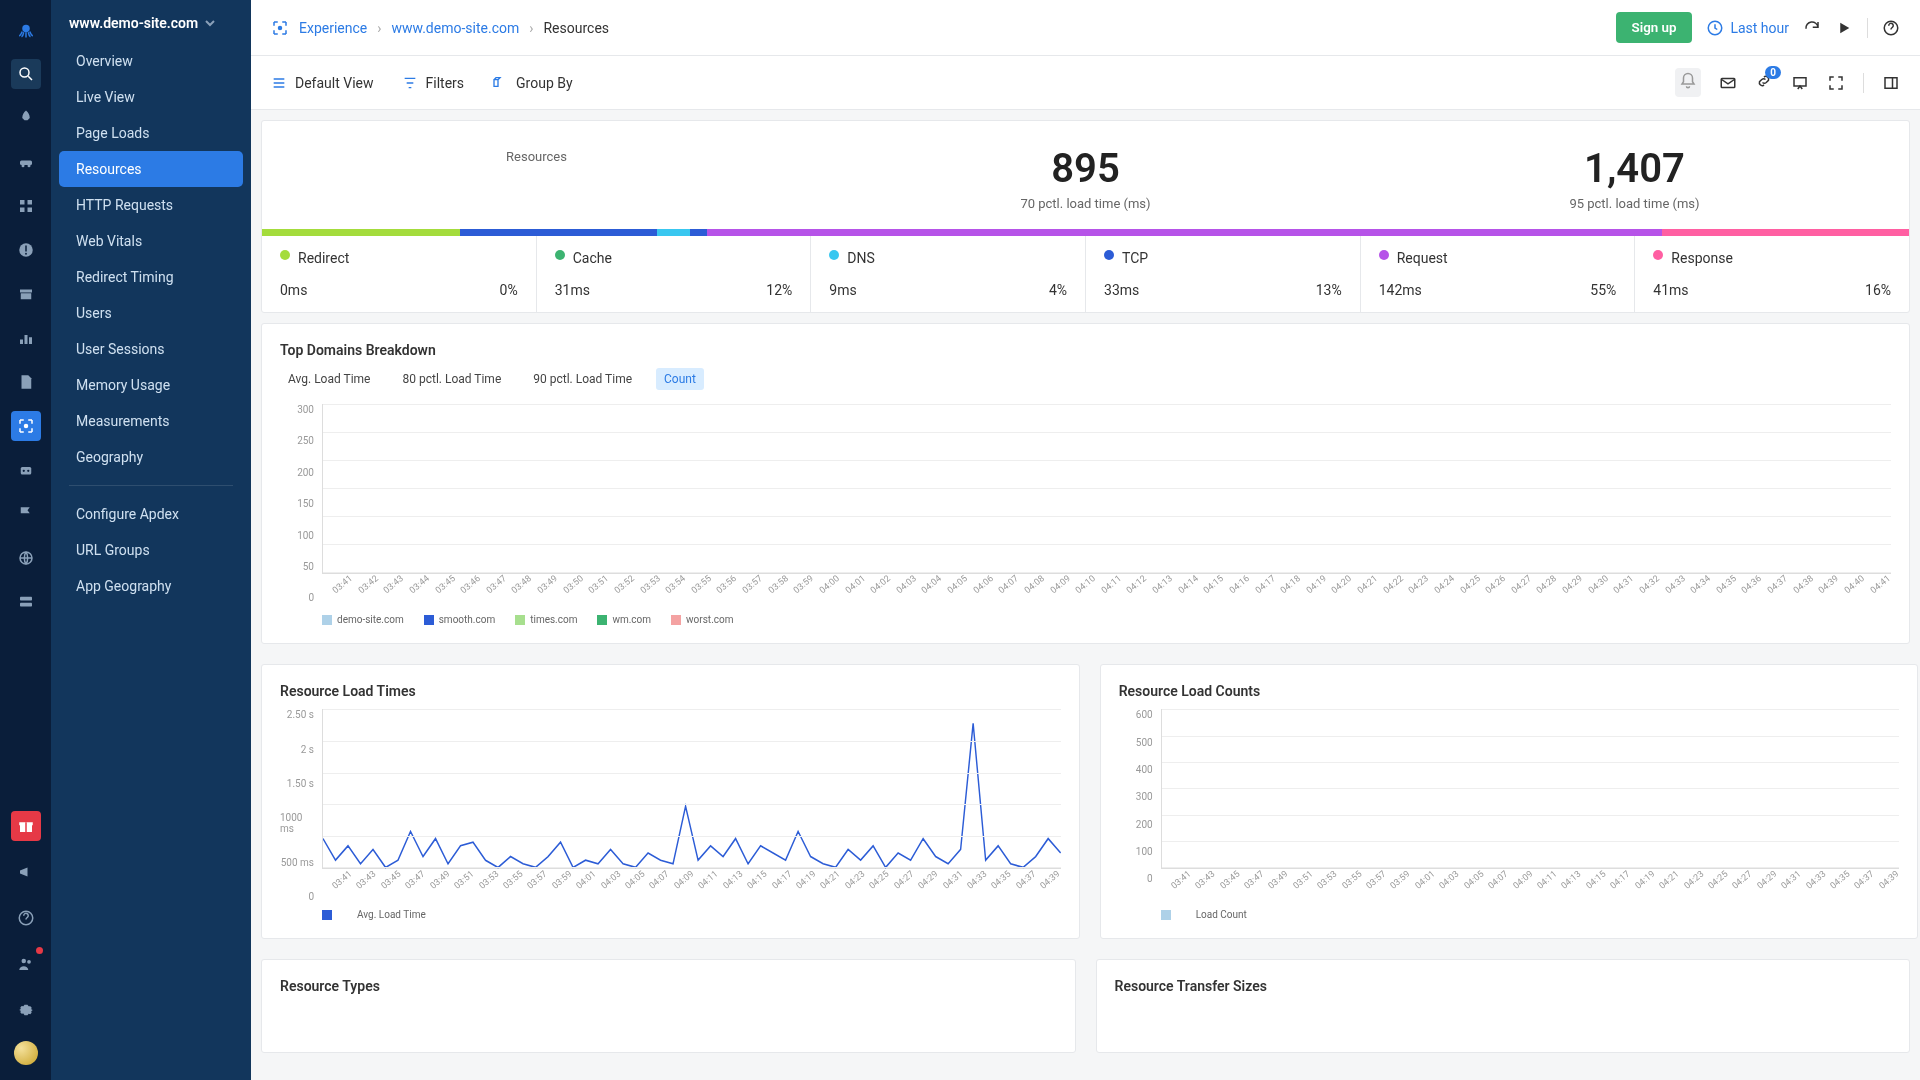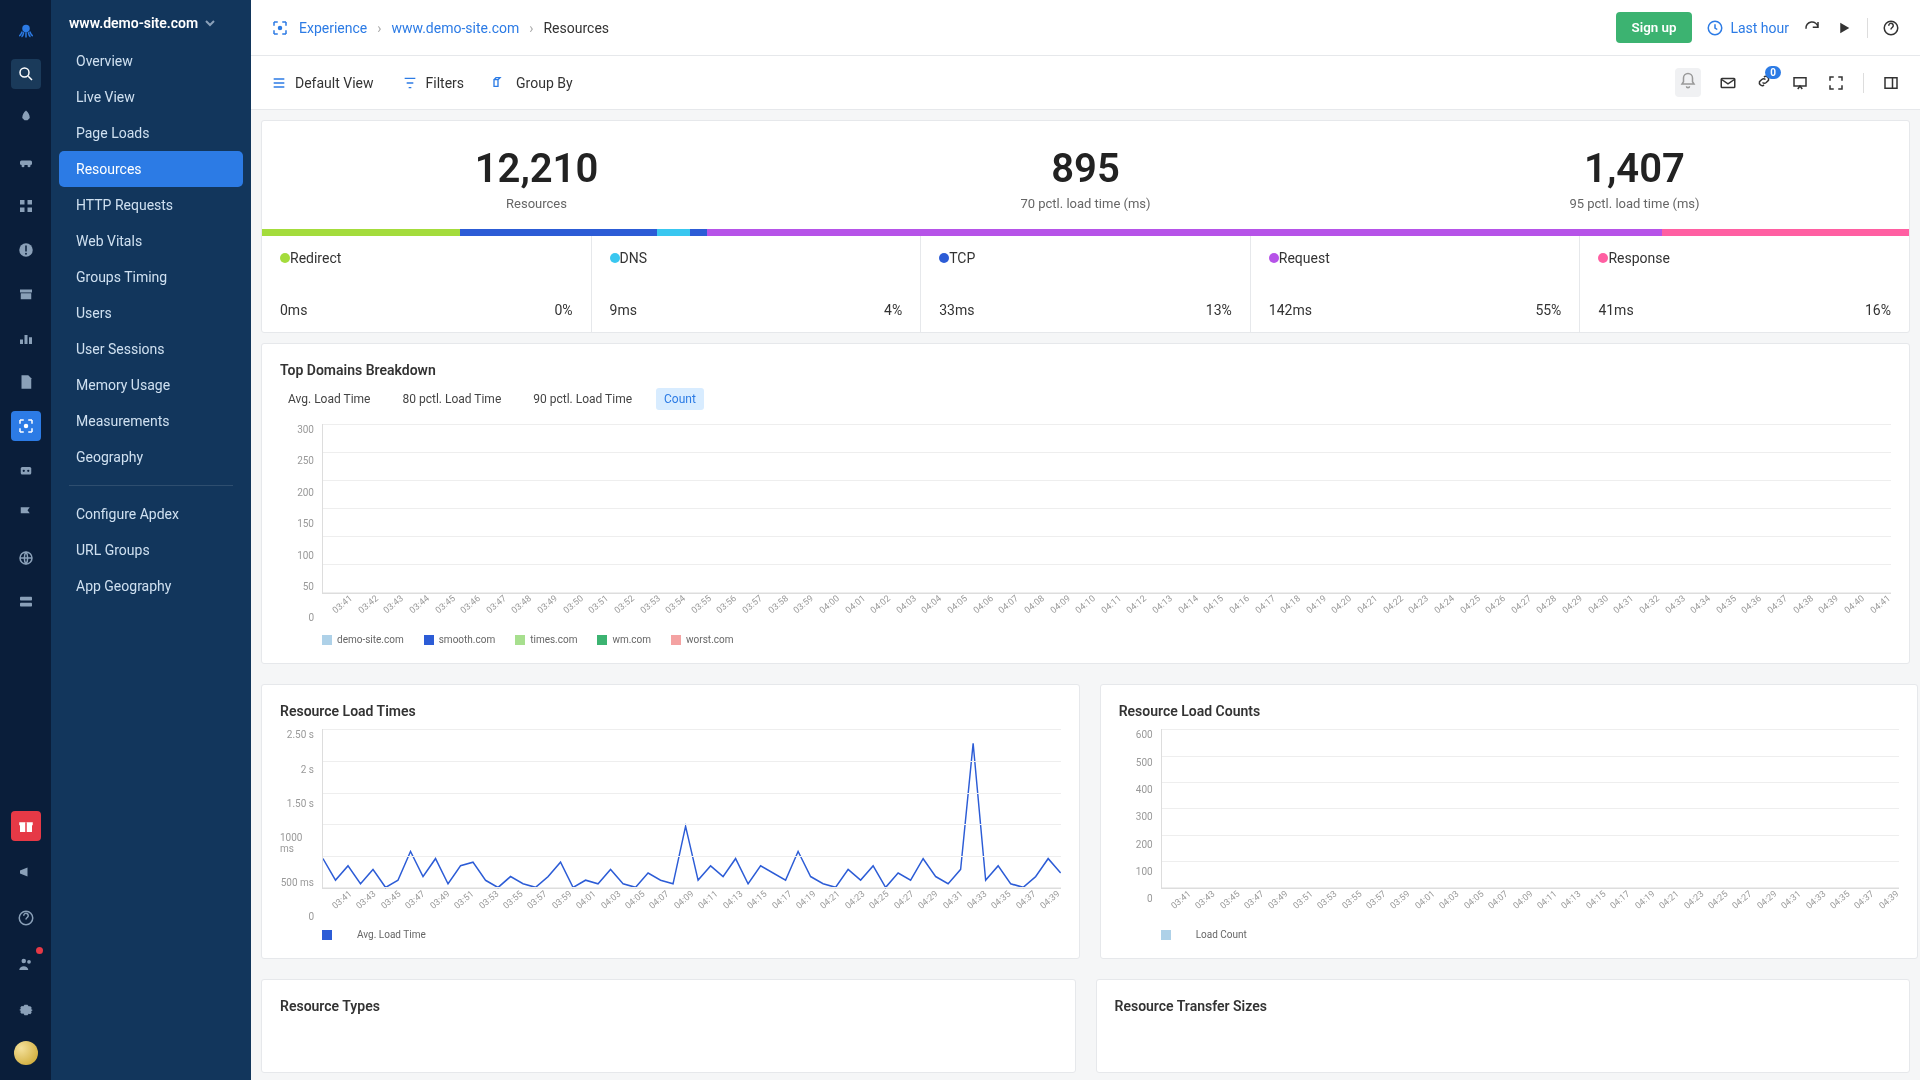--- a/index.html
+++ b/index.html
@@ -47,21 +47,21 @@
 .kpi-card{background:#fff;margin:10px 10px 0 10px;border:1px solid #e6e8eb;border-radius:3px}
 .kpi-row{display:flex;padding:24px 0 18px}
 .kpi{flex:1;text-align:center}
 .kpi-val{font-size:40px;font-weight:600;color:#222}
 .kpi-lbl{font-size:13px;color:#666;margin-top:4px}
 .rainbow{display:flex;height:7px}
 .rainbow div{height:7px}
 .timing-row{display:flex}
 .timing-cell{flex:1;border-right:1px solid #e6e8eb;padding:14px 18px}
 .timing-cell:last-child{border-right:none}
-.timing-name{display:flex;align-items:center;font-size:14px;color:#333;margin-bottom:36px}
+.timing-name{display:flex;align-items:flex-start;gap:8px;font-size:14px;color:#333;margin-bottom:16px}
 .dot{width:10px;height:10px;border-radius:50%}
 .timing-vals{display:flex;justify-content:space-between;font-size:14px;color:#333}
 
 .card{background:#fff;margin:10px;border:1px solid #e6e8eb;border-radius:3px;padding:18px}
 .card-title{font-size:14px;font-weight:600;color:#333;margin-bottom:10px}
 .tab-row{display:flex;gap:16px;margin-bottom:14px;font-size:12px}
 .tab{padding:4px 8px;cursor:pointer;color:#444;border-radius:3px}
 .tab.active{background:#d8ecff;color:#2c7be5}
 .chart-area{position:relative}
 .y-axis{position:absolute;left:0;top:0;bottom:22px;width:40px;display:flex;flex-direction:column;justify-content:space-between;align-items:flex-end;font-size:10px;color:#999;padding-right:6px}
@@ -214,21 +214,21 @@
         <path d="M2 4l4 4 4-4" fill="none" stroke="currentColor" stroke-width="2"></path>
       </svg>
   </div>
   <div id="nav-items">
       <div class="nav-item">Overview</div>
       <div class="nav-item">Live View</div>
       <div class="nav-item">Page Loads</div>
       <div class="nav-item active">Resources</div>
       <div class="nav-item">HTTP Requests</div>
       <div class="nav-item">Web Vitals</div>
-      <div class="nav-item">Groups Timing</div>
+      <div class="nav-item">Redirect Timing</div>
       <div class="nav-item">Users</div>
       <div class="nav-item">User Sessions</div>
       <div class="nav-item">Memory Usage</div>
       <div class="nav-item">Measurements</div>
       <div class="nav-item">Geography</div>
     </div>
   <div class="nav-sep"></div>
   <div id="nav-bottom">
       <div class="nav-item">Configure Apdex</div>
       <div class="nav-item">URL Groups</div>
@@ -316,21 +316,20 @@
           <path d="M14 5v14"></path>
         </svg>
     </div>
   </div>
 
   <div class="content">
 
     <div class="kpi-card">
       <div class="kpi-row" id="kpi-row">
           <div class="kpi">
-            <div class="kpi-val">12,210</div>
             <div class="kpi-lbl">Resources</div>
           </div>
           <div class="kpi">
             <div class="kpi-val">895</div>
             <div class="kpi-lbl">70 pctl. load time (ms)</div>
           </div>
           <div class="kpi">
             <div class="kpi-val">1,407</div>
             <div class="kpi-lbl">95 pctl. load time (ms)</div>
           </div>
@@ -345,20 +344,30 @@
         </div>
       <div class="timing-row" id="timing-row">
           <div class="timing-cell">
             <div class="timing-name">
               <span class="dot" style="background:#a4dc3c"></span>
               <span>Redirect</span>
             </div>
             <div class="timing-vals">
               <span>0ms</span>
               <span>0%</span>
+            </div>
+          </div>
+          <div class="timing-cell">
+            <div class="timing-name">
+              <span class="dot" style="background:#3cb371"></span>
+              <span>Cache</span>
+            </div>
+            <div class="timing-vals">
+              <span>31ms</span>
+              <span>12%</span>
             </div>
           </div>
           <div class="timing-cell">
             <div class="timing-name">
               <span class="dot" style="background:#39c7f0"></span>
               <span>DNS</span>
             </div>
             <div class="timing-vals">
               <span>9ms</span>
               <span>4%</span>

